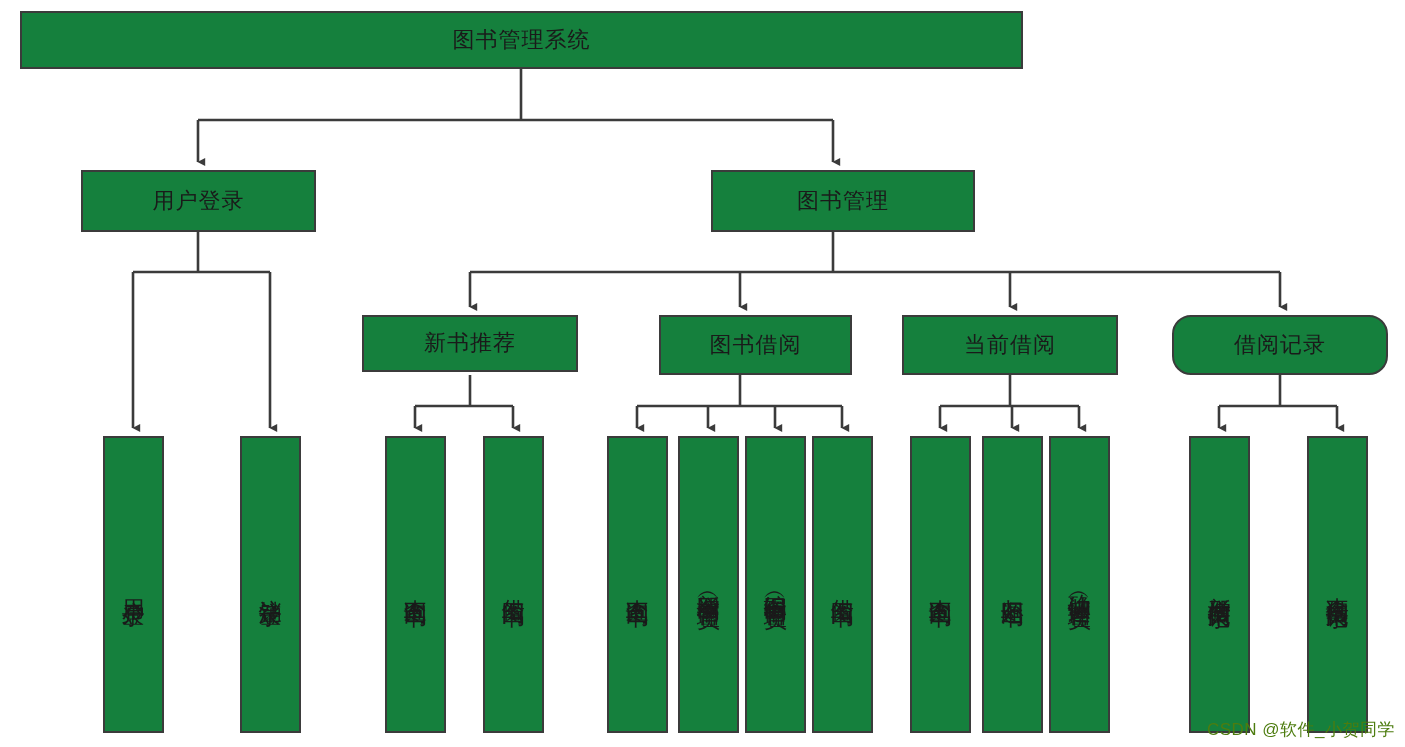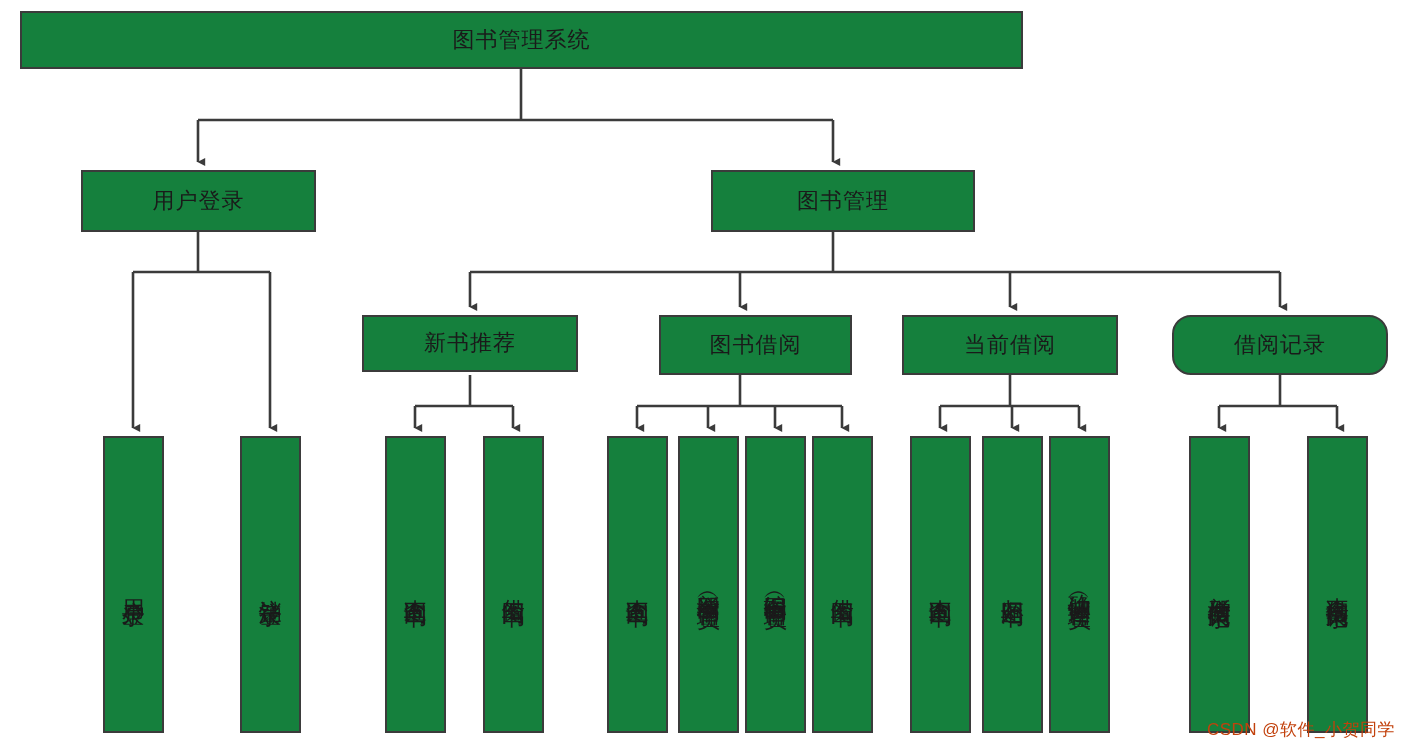--- a/index.html
+++ b/index.html
@@ -55,21 +55,21 @@
   .node-v .vtext {
     writing-mode: vertical-rl;
     text-orientation: upright;
     display: block;
   }
   .watermark {
     position: absolute;
     right: 10px;
     bottom: 6px;
     font-size: 17px;
-    color: #c2410c;
+    color: #4d7c0f;
     letter-spacing: 0.5px;
     white-space: nowrap;
     user-select: none;
   }
 </style>
 </head>
 <body>
 
 <div id="canvas">
 

